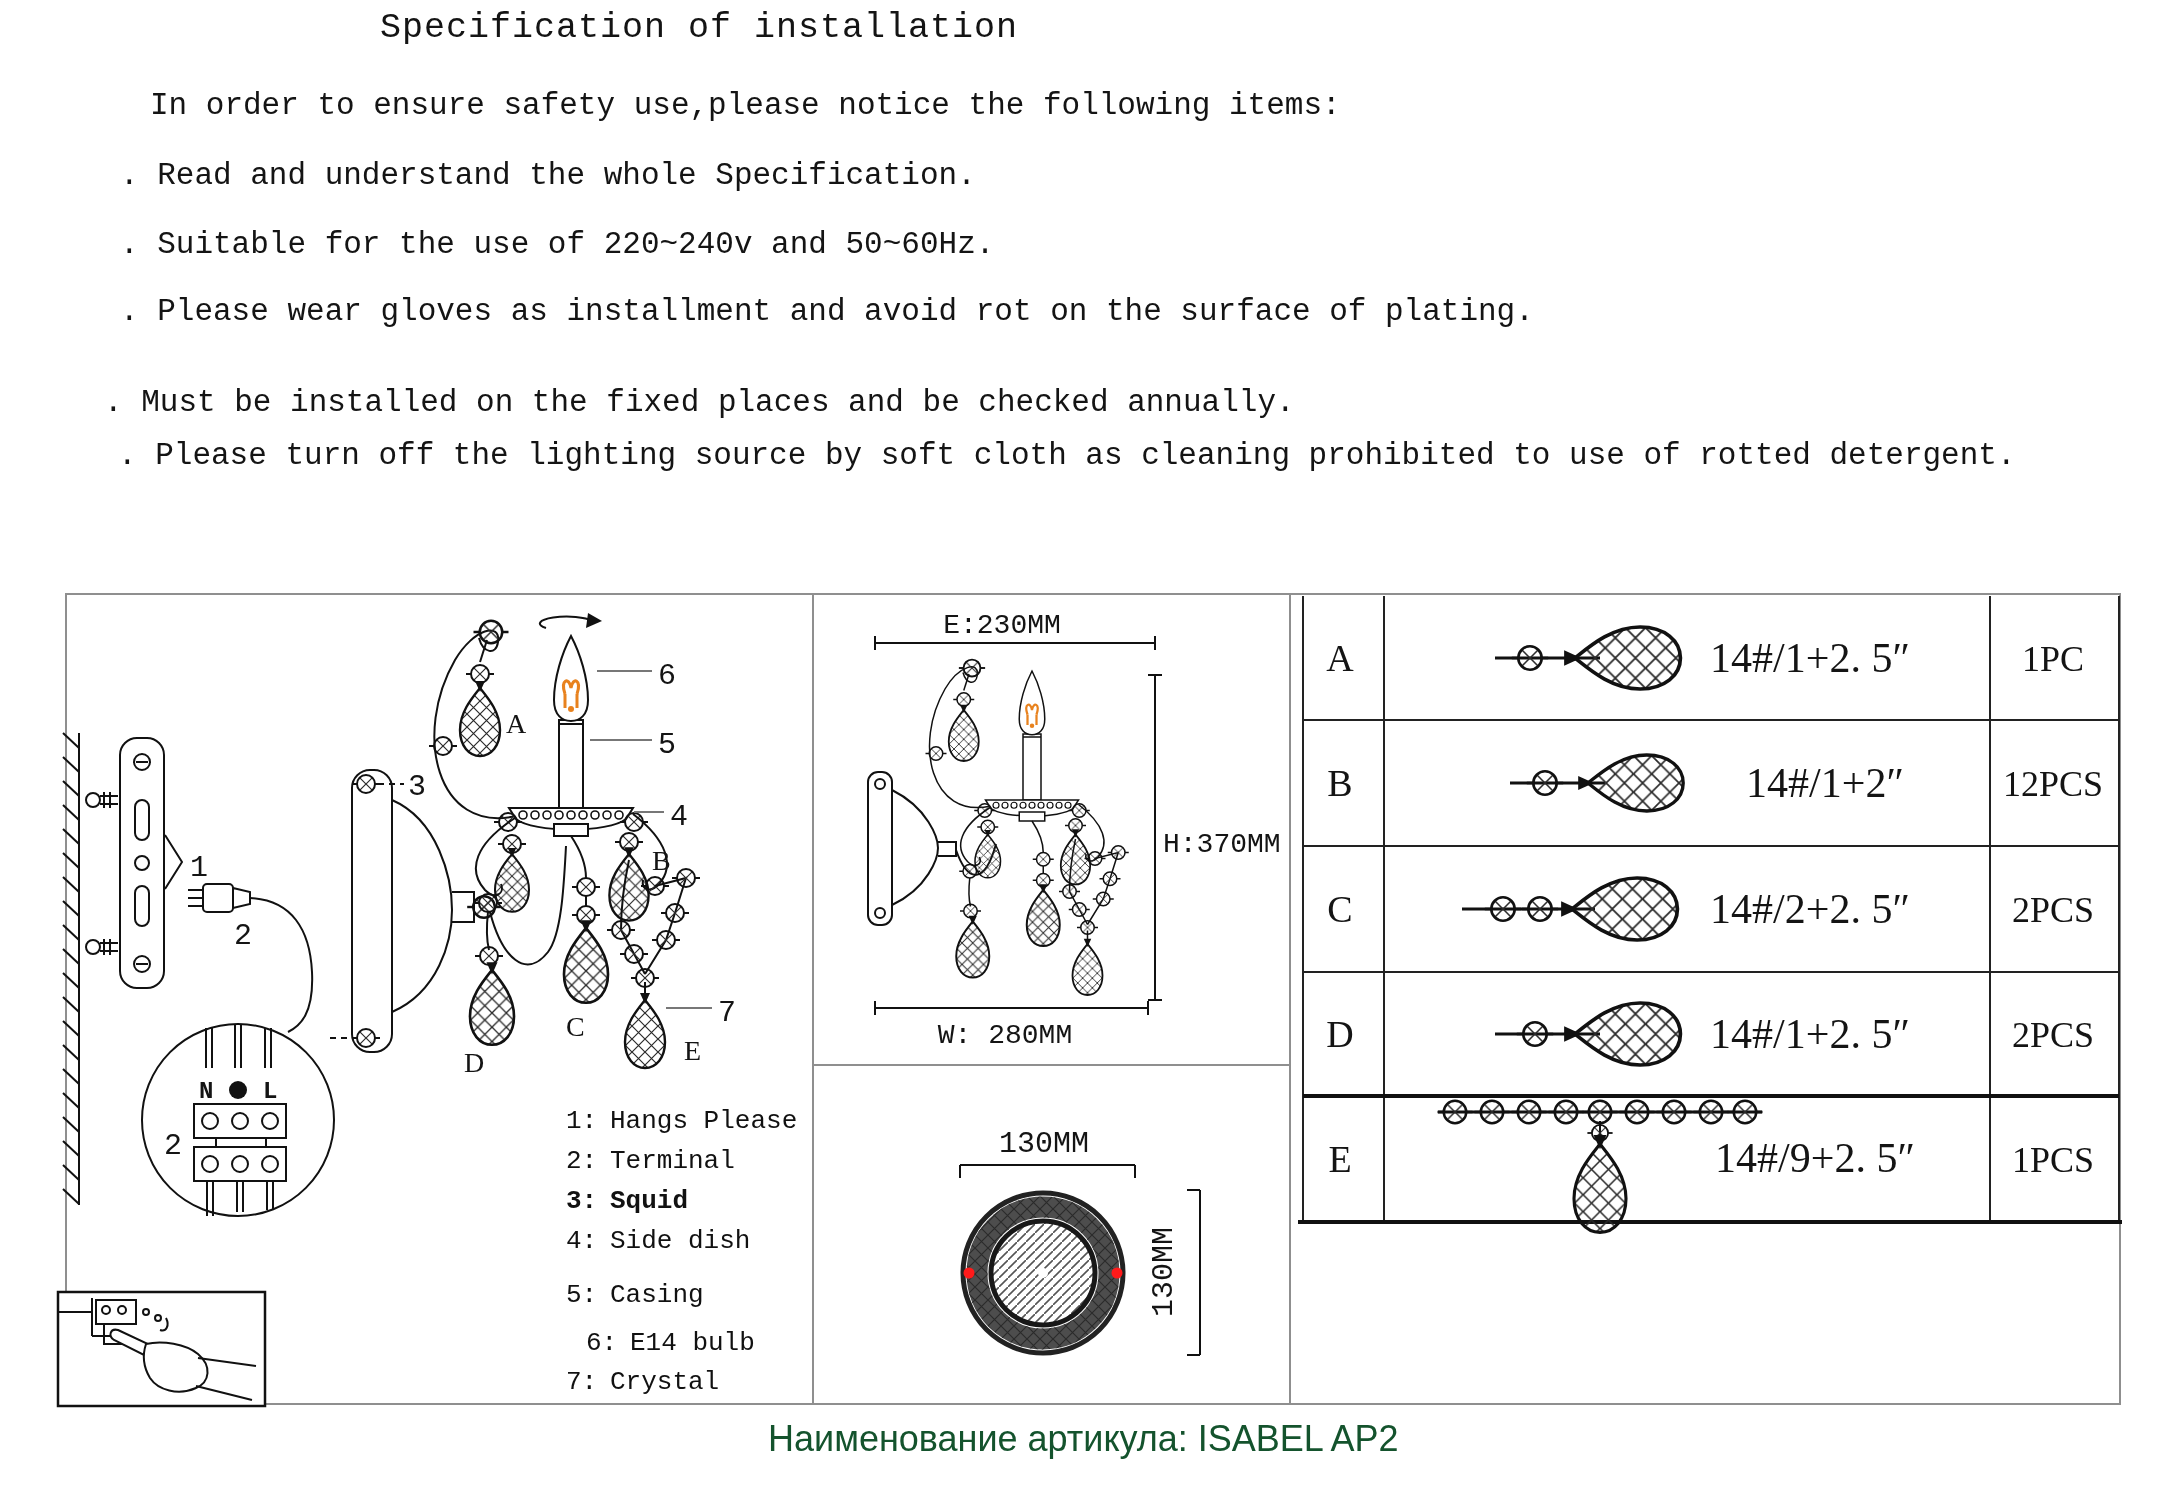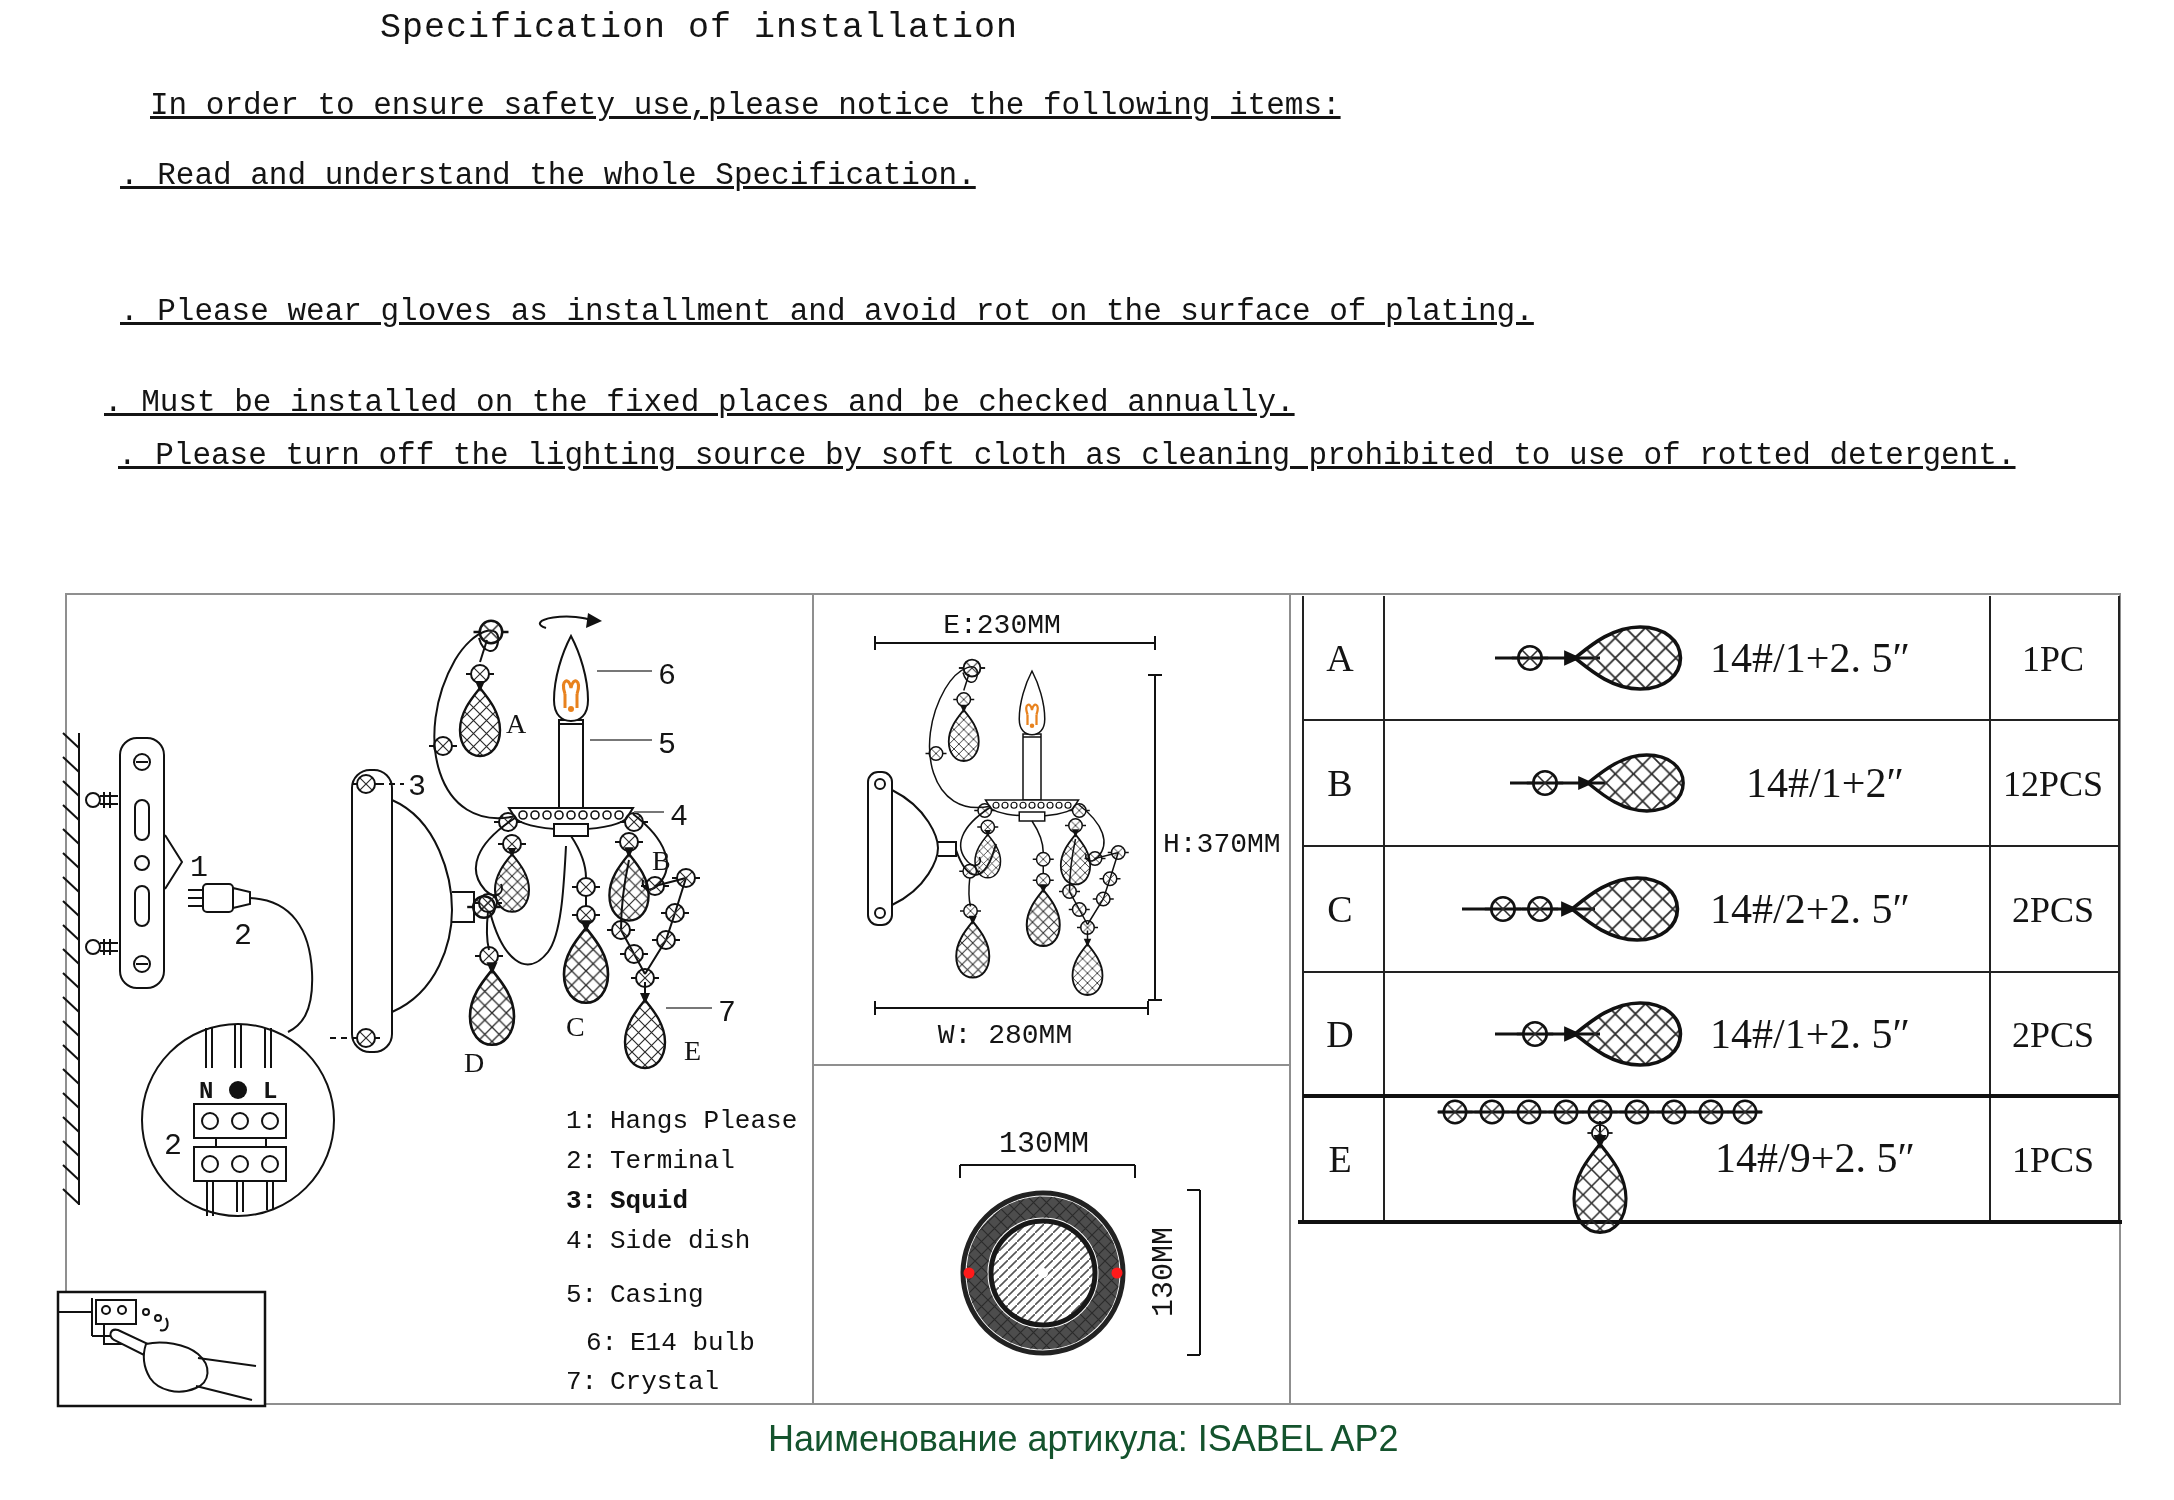--- a/index.html
+++ b/index.html
@@ -1,20 +1,20 @@
 <!DOCTYPE html>
 <html><head>
 <meta charset="utf-8">
 <style>
   html,body{margin:0;padding:0;background:#fff;}
   .page{position:relative;width:2162px;height:1500px;background:#fff;overflow:hidden;
         font-family:"Liberation Mono",monospace;color:#141414;}
   .tt{position:absolute;white-space:pre;}
   .title{font-size:35px;letter-spacing:1px;}
-  .body-line{font-size:31px;letter-spacing:0px;text-decoration:underline;}
+  .body-line{font-size:31px;letter-spacing:0px;}
   .legend-item{position:absolute;left:566px;font-size:26px;color:#111;}
   .legend-item .lnum{display:inline-block;width:44px;}
   .caption{position:absolute;left:768px;top:1418px;font-size:36px;color:#14532d;
            font-family:"Liberation Sans",sans-serif;}
   svg{position:absolute;left:0;top:0;}
   svg text{font-family:"Liberation Mono",monospace;fill:#141414;}
   .ln{stroke:#111;stroke-width:2;fill:none;}
   .ln3{stroke:#111;stroke-width:3;fill:none;}
   .wf{fill:#fff;stroke:#111;stroke-width:2;}
   .frame{stroke:#8f8f8f;stroke-width:2;fill:none;}
@@ -31,20 +31,21 @@
   .nlbl{font-size:24px;font-weight:bold;}
 </style>
 </head>
 <body>
 
 <div class="page">
 
   <div class="tt title" style="left:380px;top:8px;">Specification of installation</div>
   <div class="tt body-line" style="left:150px;top:88px;">In order to ensure safety use,please notice the following items:</div>
   <div class="tt body-line" style="left:120px;top:158px;">. Read and understand the whole Specification.</div>
+  <div class="tt body-line" style="left:120px;top:227px;">. Suitable for the use of 220~240v and 50~60Hz.</div>
   <div class="tt body-line" style="left:120px;top:294px;">. Please wear gloves as installment and avoid rot on the surface of plating.</div>
   <div class="tt body-line" style="left:104px;top:361px;margin-top:24px;">. Must be installed on the fixed places and be checked annually.</div>
   <div class="tt body-line" style="left:118px;top:438px;">. Please turn off the lighting source by soft cloth as cleaning prohibited to use of rotted detergent.</div>
 
   <div class="legend-item" style="top:1106px;"><span class="lnum">1:</span><span>Hangs Please</span></div>
   <div class="legend-item" style="top:1146px;"><span class="lnum">2:</span><span>Terminal</span></div>
   <div class="legend-item" style="top:1186px;font-weight:bold;"><span class="lnum">3:</span><span>Squid</span></div>
   <div class="legend-item" style="top:1226px;"><span class="lnum">4:</span><span>Side dish</span></div>
   <div class="legend-item" style="top:1280px;"><span class="lnum">5:</span><span>Casing</span></div>
   <div class="legend-item" style="top:1328px;margin-left:20px;"><span class="lnum">6:</span><span>E14 bulb</span></div>

